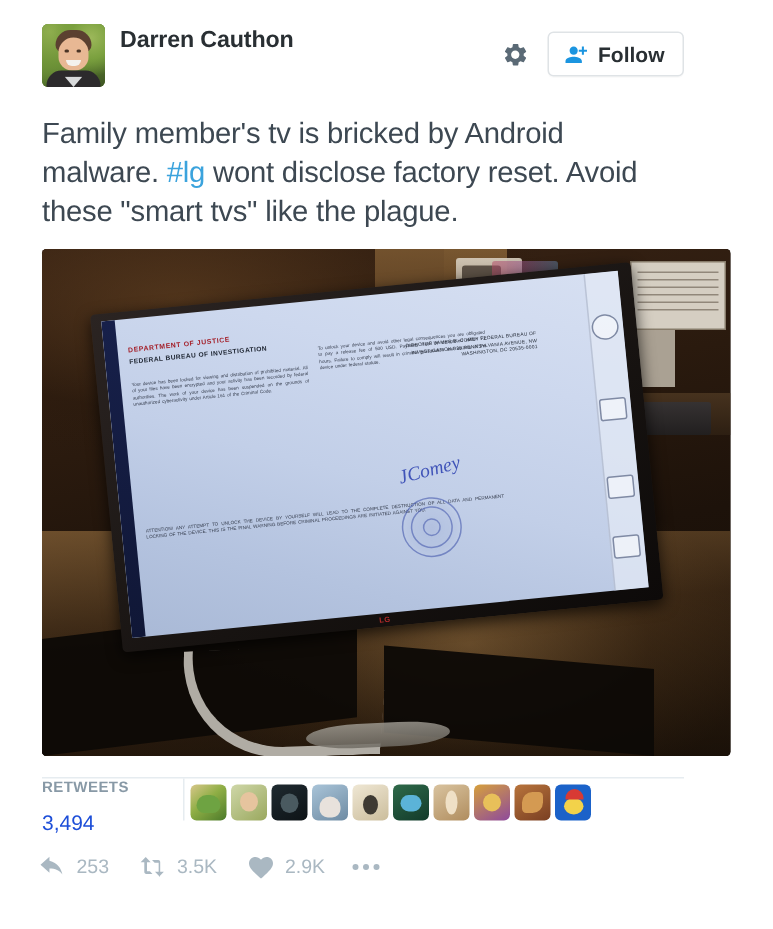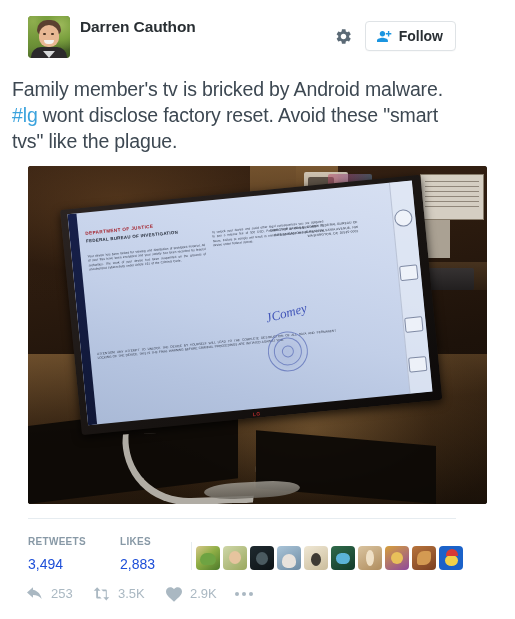--- a/index.html
+++ b/index.html
@@ -141,21 +141,21 @@
     box-shadow: 0 1px 0 rgba(0,0,0,0.02);
   }
   .follow-button .person-add {
     width: 17px; height: 15px;
     display: block;
     color: #1b95e0;
   }
 
   
   .tweet-text {
-    padding: 12px 26px 0 12px;
+    padding: 12px 26px 0 28px;
     font-size: 19.5px;
     line-height: 26px;
     color: #3d4852;
     letter-spacing: -0.15px;
     word-wrap: break-word;
   }
   .tweet-text .hashtag {
     color: #3ba3dd;
     text-decoration: none;
     cursor: pointer;
@@ -417,23 +417,23 @@
     background: linear-gradient(180deg, #9c988f 0%, #6f6b63 100%);
     border-radius: 50%/70%;
     opacity: 0.85;
     transform: rotate(-3deg);
   }
 
   
   .stats-row {
     margin: 14px 16px 0 28px;
     border-top: 1px solid #e6ecf0;
-    padding-top: 16px;
+    padding-top: 0;
     display: flex;
-    align-items: center;
+    align-items: flex-start;
   }
   .stat {
     margin-right: 34px;
     flex: 0 0 auto;
   }
   .stat-label {
     font-size: 10px;
     font-weight: bold;
     color: #8899a6;
     letter-spacing: 0.3px;
@@ -613,24 +613,20 @@
       <div class="tv-neck"></div>
       <div class="tv-base"></div>
     </div>
   </div>
 
   <div class="stats-row">
     <div class="stat">
       <div class="stat-label">RETWEETS</div>
       <div class="stat-value">3,494</div>
     </div>
-    <div class="stat">
-      <div class="stat-label">LIKES</div>
-      <div class="stat-value">2,883</div>
-    </div>
     <div class="facepile">
       <div class="face f0"></div>
       <div class="face f1"></div>
       <div class="face f2"></div>
       <div class="face f3"></div>
       <div class="face f4"></div>
       <div class="face f5"></div>
       <div class="face f6"></div>
       <div class="face f7"></div>
       <div class="face f8"></div>

